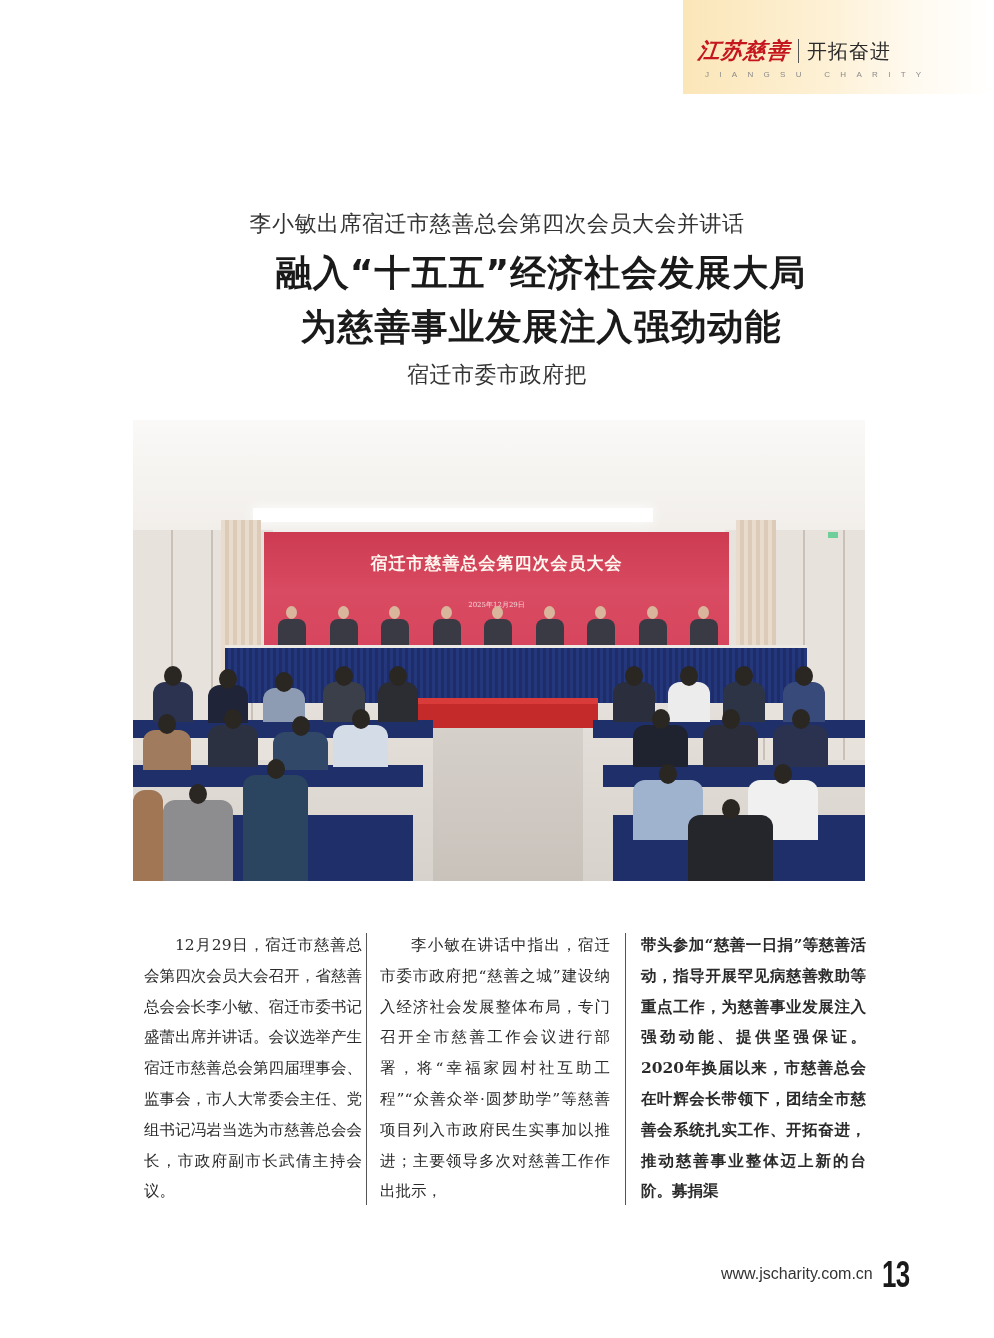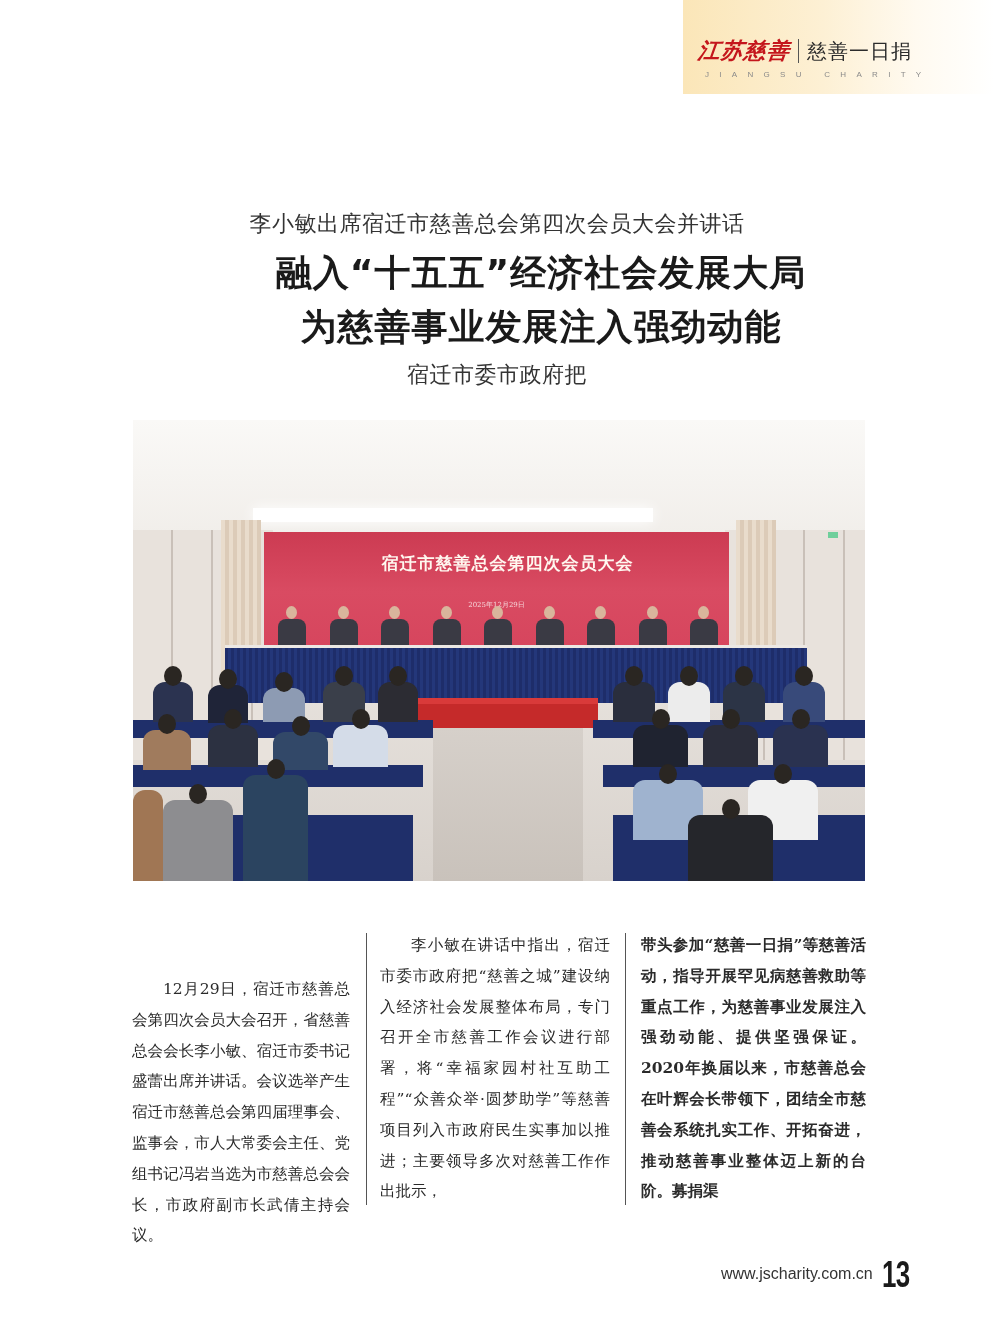--- a/index.html
+++ b/index.html
@@ -61,21 +61,21 @@
     background:repeating-linear-gradient(90deg,#e9dccc 0 4px,#dccbb8 4px 8px); }
   .curtain-right { position:absolute; left:603px; top:100px; width:40px; height:175px;
     background:repeating-linear-gradient(90deg,#e9dccc 0 4px,#dccbb8 4px 8px); }
   .exit-sign { position:absolute; left:695px; top:112px; width:10px; height:6px; background:#6fcf9b; }
   .screen {
     position:absolute; left:131px; top:112px; width:465px; height:120px;
     background:linear-gradient(180deg,#cc3b52 0%,#d94b62 50%,#d6455d 100%);
   }
   .screen-title {
     position:absolute; left:0; width:100%; top:20px; text-align:center;
-    font-family:"DejaVu Serif", serif; font-weight:bold; color:#fff8f0; font-size:17px; letter-spacing:1px;padding-left:11px;
+    font-family:"DejaVu Serif", serif; font-weight:bold; color:#fff8f0; font-size:17px; letter-spacing:1px;
   }
   .screen-date {
     position:absolute; left:0; width:100%; top:68px; text-align:center;
     font-family:"DejaVu Serif", serif; color:#f6d4d9; font-size:7px;
   }
   .head-people {
     position:absolute; left:145px; top:186px; width:440px; height:40px;
     display:flex; justify-content:space-between;
   }
   .head-people .p { width:28px; height:40px; position:relative; }
@@ -96,21 +96,21 @@
   }
   .table-l, .table-r { position:absolute; background:#1f2f6a; }
   .aud { position:absolute; border-radius:12px 12px 0 0; }
   .aud .hd { position:absolute; left:50%; top:-16px; width:18px; height:20px; margin-left:-9px; border-radius:50%; background:#2a2622; }
   
   .col {
     position:absolute; top:930px; font-family:"DejaVu Serif", serif;
     font-size:15.5px; line-height:30.8px; color:#2a2a2a; text-align:justify;
   }
   .col p { margin:0; }
-  .col-1 { left:132px; width:218px;margin-top:44px; }
+  .col-1 { left:144px; width:218px; }
   .col-2 { left:380px; width:230px; }
   .col-3 { left:641px; width:225px;font-weight:bold; }
   .col-divider { position:absolute; top:933px; width:1px; height:272px; background:#555; }
   .col-divider.d1 { left:366px; }
   .col-divider.d2 { left:625px; }
   
   .footer-url {
     position:absolute; left:721px; top:1265px; font-family:"Liberation Sans", sans-serif;
     font-size:16px; color:#333;
   }
@@ -120,21 +120,21 @@
     letter-spacing:-1px;
   }
 </style>
 </head>
 <body>
 
 <div class="header-banner">
   <div class="brand-row">
     <span class="brand-logo">江苏慈善</span>
     <span class="brand-sep"></span>
-    <span class="brand-section">慈善一日捐</span>
+    <span class="brand-section">开拓奋进</span>
   </div>
   <div class="brand-en">JIANGSU CHARITY</div>
 </div>
 
 <div class="pre-title">李小敏出席宿迁市慈善总会第四次会员大会并讲话</div>
 <div class="main-title l1">融入“十五五”经济社会发展大局</div>
 <div class="main-title l2">为慈善事业发展注入强劲动能</div>
 <div class="sub-title">宿迁市委市政府把</div>
 
 <div class="photo">

